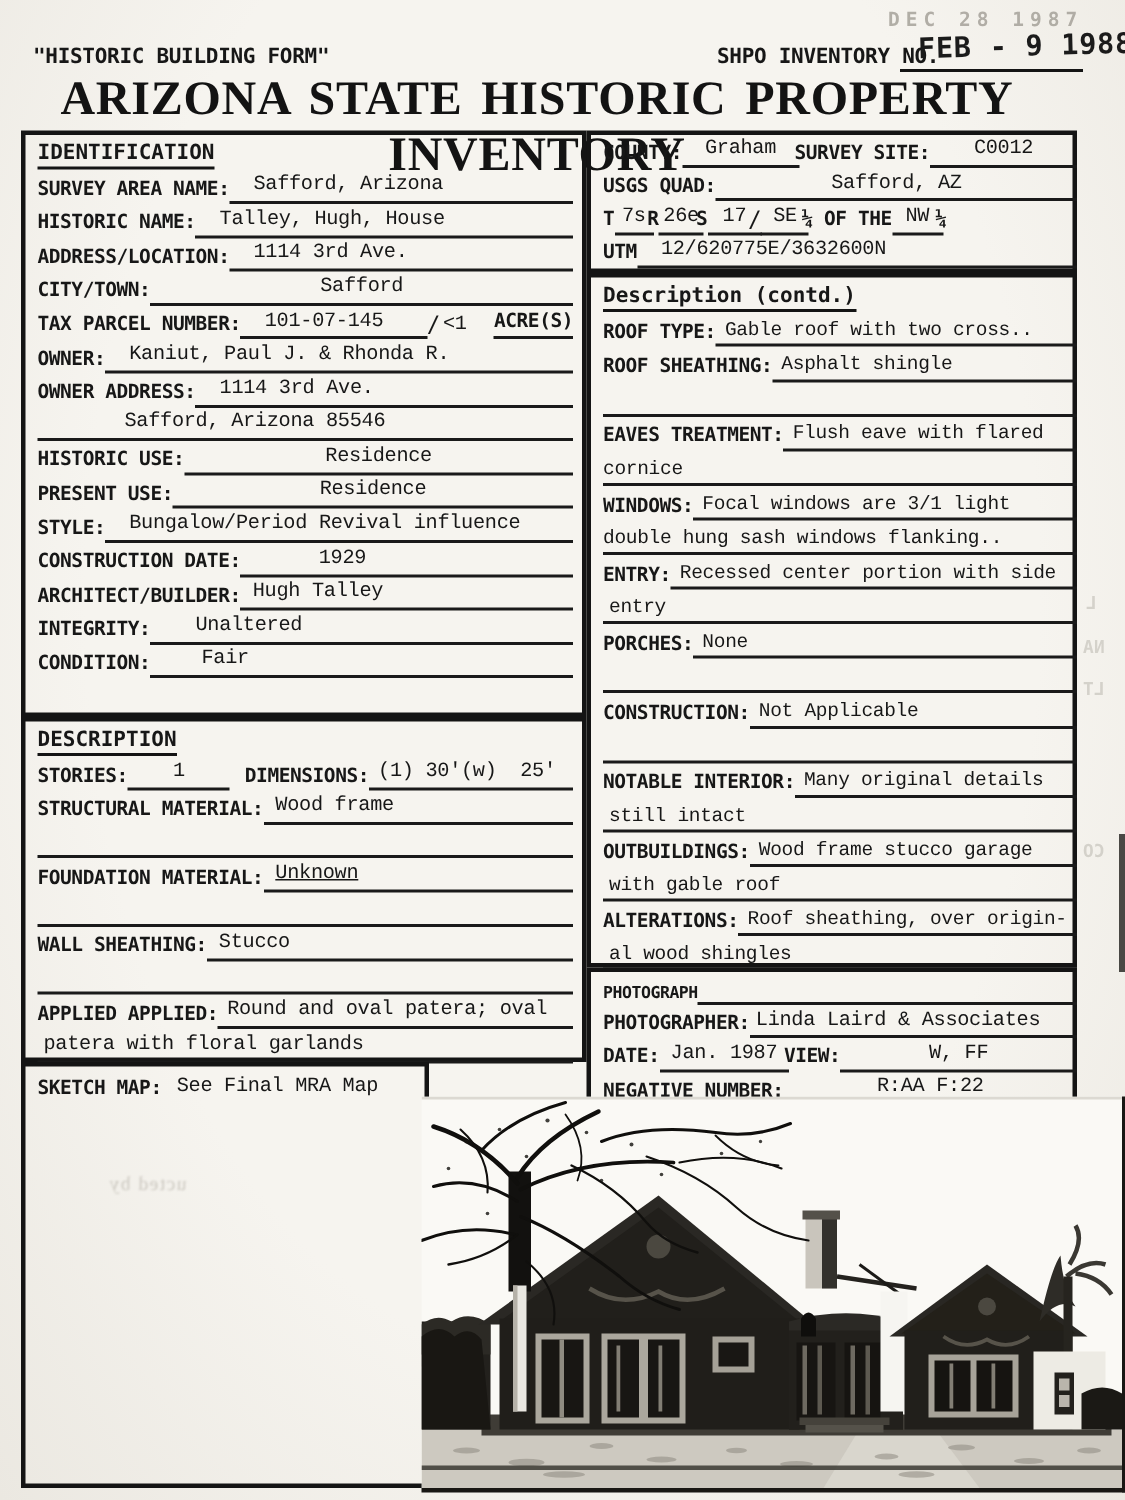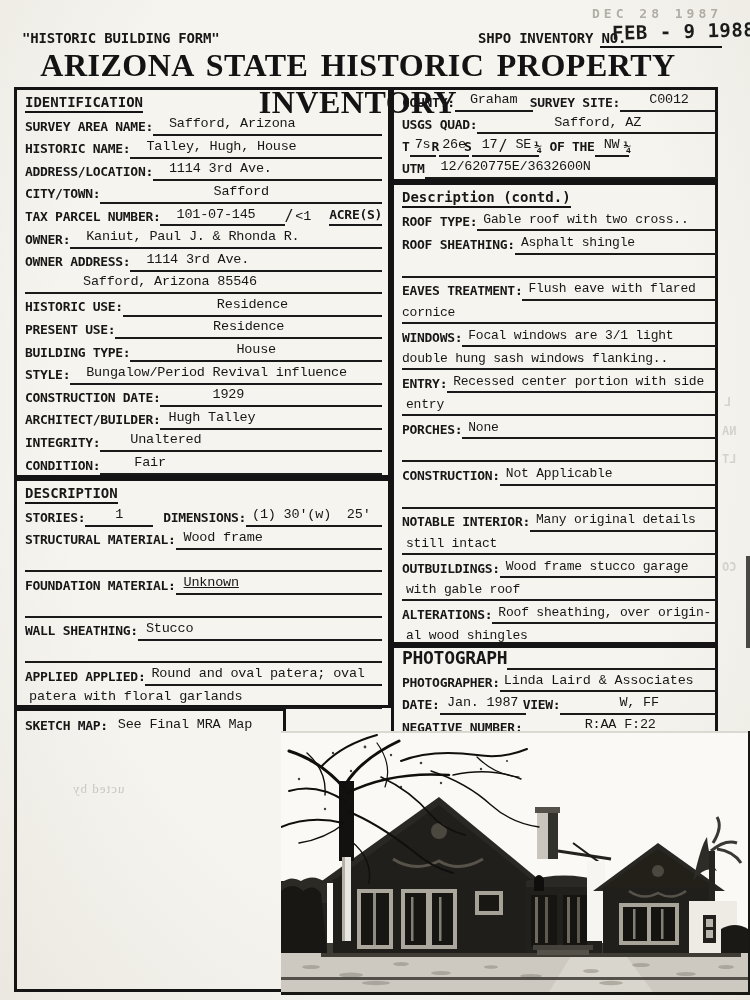--- a/index.html
+++ b/index.html
@@ -100,24 +100,20 @@
     </div>
     <div class="row">
       <span class="lbl">HISTORIC USE:</span>
       <span class="val c">Residence</span>
     </div>
     <div class="row">
       <span class="lbl">PRESENT USE:</span>
       <span class="val c">Residence</span>
     </div>
     <div class="row">
-      <span class="lbl">BUILDING TYPE:</span>
-      <span class="val c">House</span>
-    </div>
-    <div class="row">
       <span class="lbl">STYLE:</span>
       <span class="val">Bungalow/Period Revival influence</span>
     </div>
     <div class="row">
       <span class="lbl">CONSTRUCTION DATE:</span>
       <span class="val" style="padding-left:52px;">1929</span>
     </div>
     <div class="row">
       <span class="lbl">ARCHITECT/BUILDER:</span>
       <span class="val" style="padding-left:8px;">Hugh Talley</span>
@@ -278,21 +274,21 @@
       <span class="lbl">ALTERATIONS:</span>
       <span class="val">Roof sheathing, over origin-</span>
     </div>
     <div class="row">
       <span class="val" style="padding-left:4px;">al wood shingles</span>
     </div>
   </div>
 
   <div class="box r3" style="left:391px;top:645px;width:327px;height:90px;">
     <div class="row" style="height:22px;padding-top:3px;">
-      <span class="lbl" style="font-size:18px;">PHOTOGRAPH</span>
+      <span class="lbl" style="font-size:11px;">PHOTOGRAPH</span>
       <span class="val"></span>
     </div>
     <div class="row">
       <span class="lbl">PHOTOGRAPHER:</span>
       <span class="val" style="padding-left:4px;">Linda Laird &amp; Associates</span>
     </div>
     <div class="row">
       <span class="lbl">DATE:</span>
       <span class="val fx c" style="width:86px;">Jan. 1987</span>
       <span class="lbl" style="padding-left:6px;">VIEW:</span>

